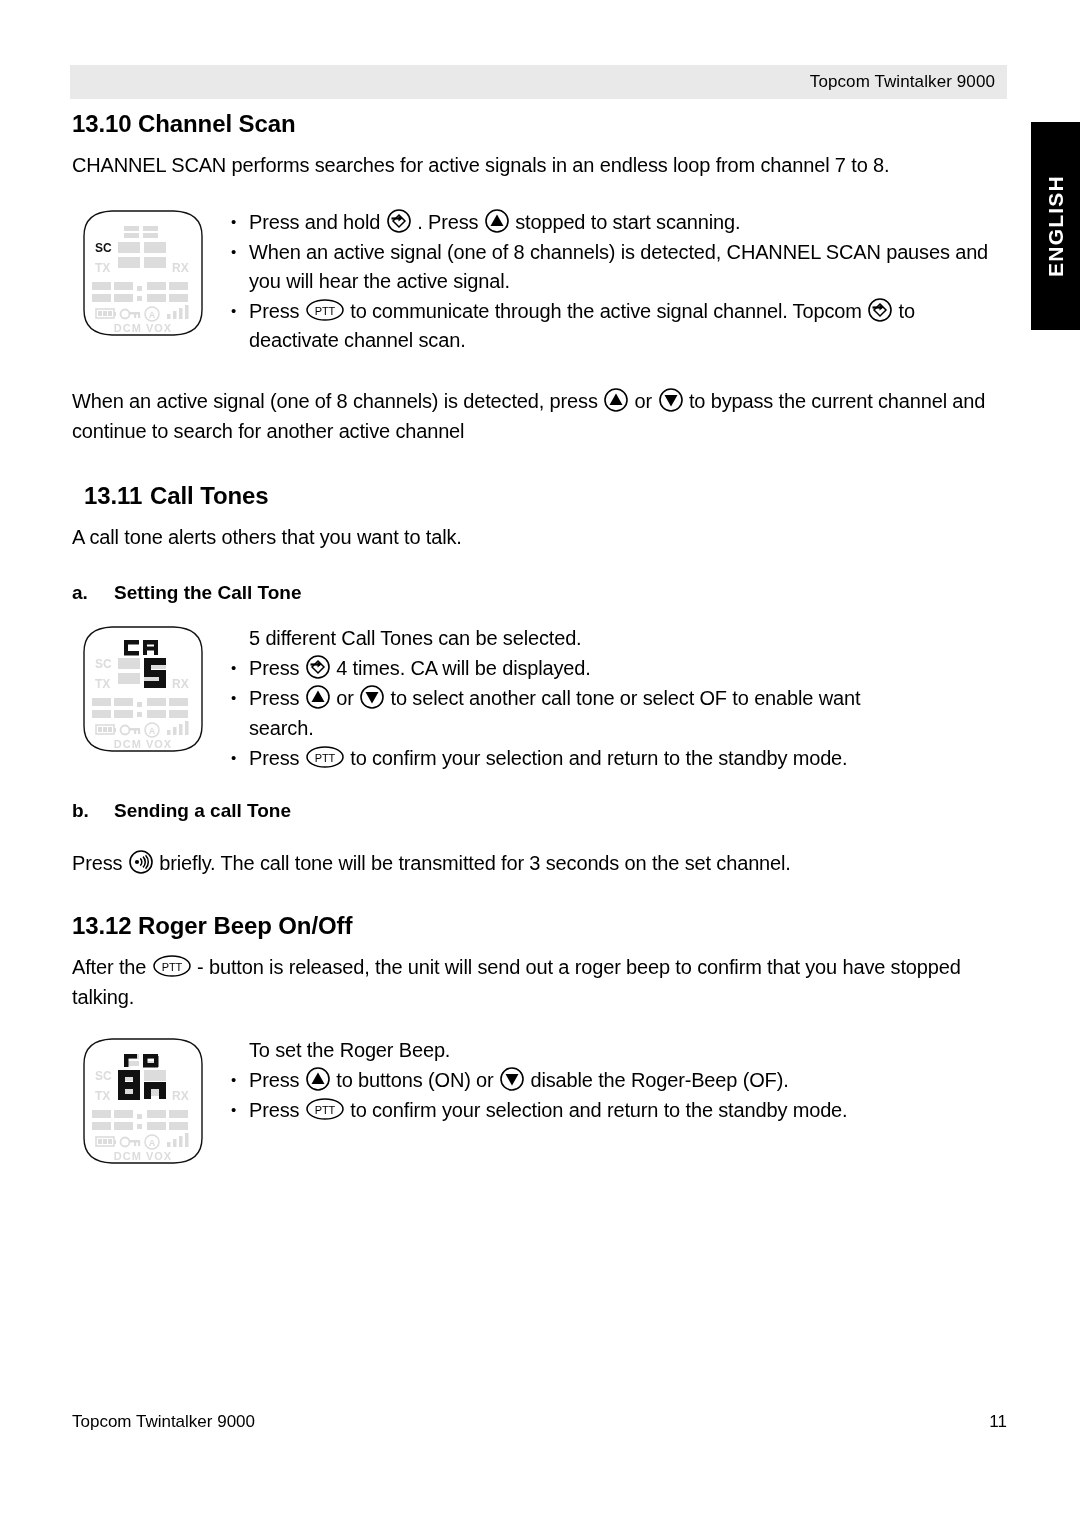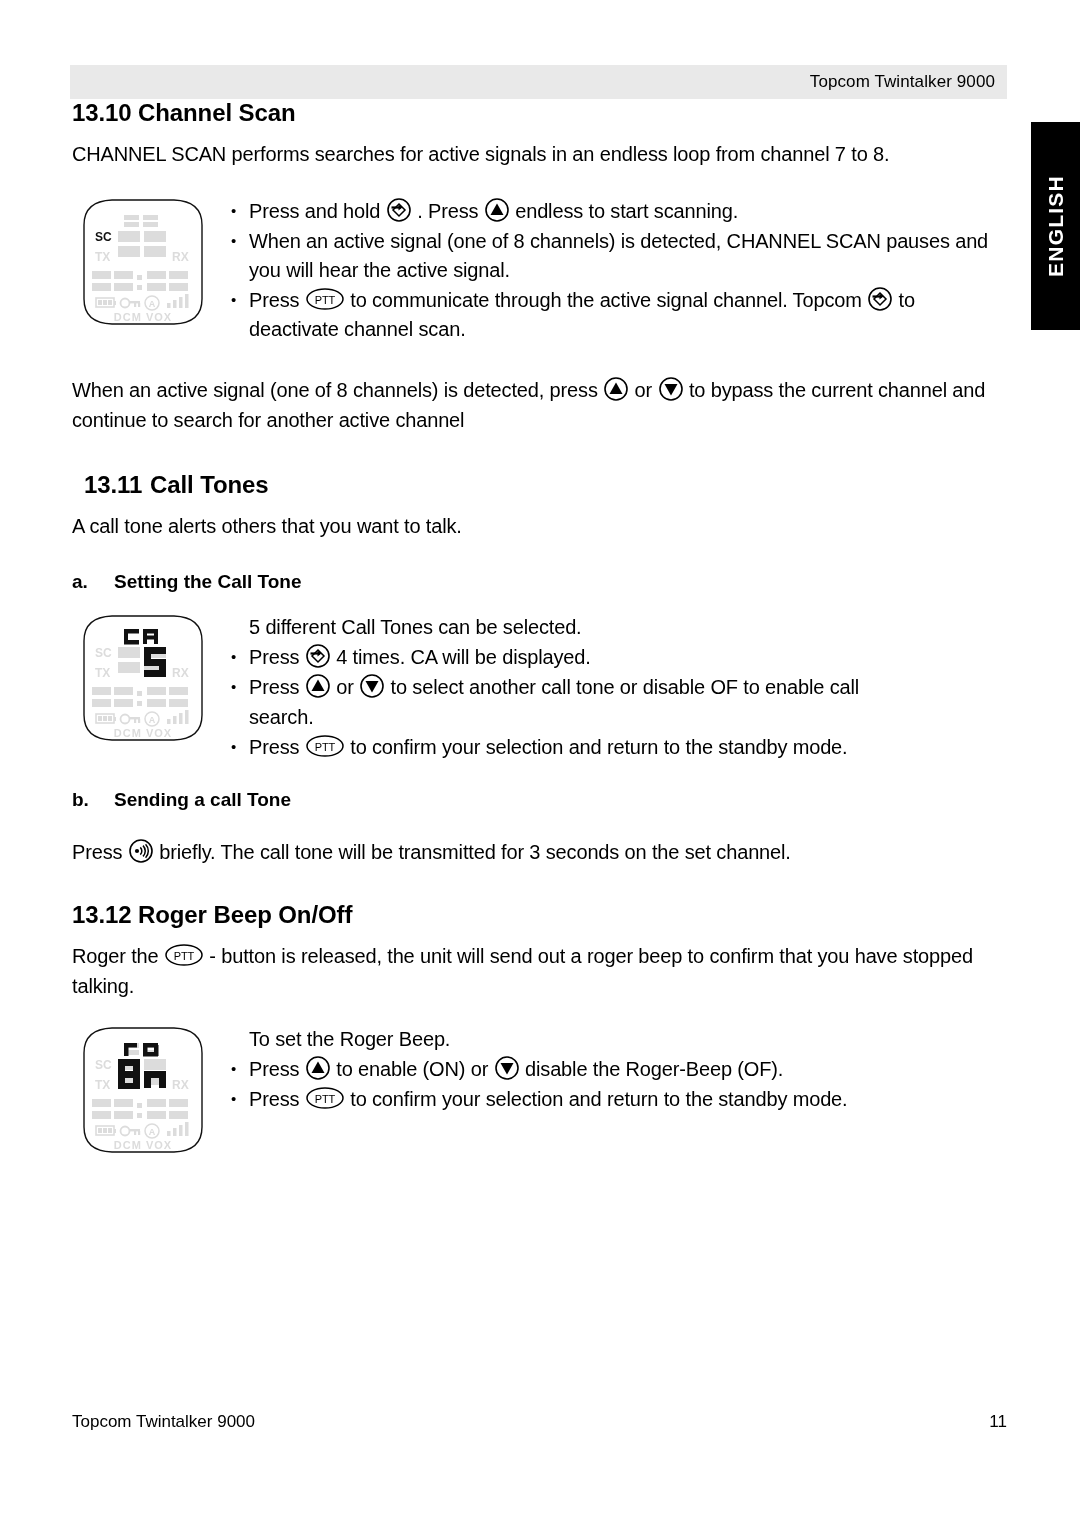--- a/index.html
+++ b/index.html
@@ -52,21 +52,21 @@
     font-size: 21px;
     font-weight: bold;
     letter-spacing: 1.2px;
     white-space: nowrap;
   }
 
   
   .page {
     position: absolute;
     left: 72px;
-    top: 99px;
+    top: 110px;
     width: 935px;
   }
 
   h2.sec {
     font-size: 24px;
     font-weight: bold;
     margin: 0 0 12px 0;
     letter-spacing: -.1px;
   }
   h2.sec .num { display: inline-block; min-width: 66px; }
@@ -224,21 +224,21 @@
               <path d="M12.5 7.4 L16.4 10.5 L12.5 13.6 Z" fill="#000"></path>
             </svg>
           </span>
           <span>. Press</span>
           <span class="ic">
             <svg width="26" height="26" viewBox="0 0 26 26">
               <circle cx="13" cy="13" r="11" fill="none" stroke="#000" stroke-width="1.6"></circle>
               <path d="M13 6.5 L19.5 18 L6.5 18 Z" fill="#000"></path>
             </svg>
           </span>
-          <span>endless to start scanning.</span>
+          <span>stopped to start scanning.</span>
         </li>
         <li>
           <span>When an active signal (one of 8 channels) is detected, CHANNEL SCAN pauses and you will hear the active signal.</span>
         </li>
         <li>
           <span>Press</span>
           <span class="ic">
             <svg width="40" height="26" viewBox="0 0 40 26">
               <ellipse cx="20" cy="13" rx="18" ry="10" fill="none" stroke="#000" stroke-width="1.5"></ellipse>
               <text x="20" y="17.5" text-anchor="middle" font-family="'Liberation Sans',sans-serif" font-size="11" fill="#000">PTT</text>
@@ -377,21 +377,21 @@
               <path d="M13 6.5 L19.5 18 L6.5 18 Z" fill="#000"></path>
             </svg>
           </span>
           <span>or</span>
           <span class="ic">
             <svg width="26" height="26" viewBox="0 0 26 26">
               <circle cx="13" cy="13" r="11" fill="none" stroke="#000" stroke-width="1.6"></circle>
               <path d="M13 19.5 L6.5 8 L19.5 8 Z" fill="#000"></path>
             </svg>
           </span>
-          <span>to select another call tone or disable OF to enable call</span>
+          <span>to select another call tone or select OF to enable want</span>
         </li>
         <li class="nob">
           <span>search.</span>
         </li>
         <li>
           <span>Press</span>
           <span class="ic">
             <svg width="40" height="26" viewBox="0 0 40 26">
               <ellipse cx="20" cy="13" rx="18" ry="10" fill="none" stroke="#000" stroke-width="1.5"></ellipse>
               <text x="20" y="17.5" text-anchor="middle" font-family="'Liberation Sans',sans-serif" font-size="11" fill="#000">PTT</text>
@@ -419,21 +419,21 @@
       </svg>
     </span>
     <span>briefly. The call tone will be transmitted for 3 seconds on the set channel.</span>
   </p>
 
   <h2 class="sec" style="margin-top:34px;">
     <span class="num">13.12</span><span>Roger Beep On/Off</span>
   </h2>
 
   <p class="body">
-    <span>Roger the</span>
+    <span>After the</span>
     <span class="ic">
       <svg width="40" height="26" viewBox="0 0 40 26">
         <ellipse cx="20" cy="13" rx="18" ry="10" fill="none" stroke="#000" stroke-width="1.5"></ellipse>
         <text x="20" y="17.5" text-anchor="middle" font-family="'Liberation Sans',sans-serif" font-size="11" fill="#000">PTT</text>
       </svg>
     </span>
     <span>- button is released, the unit will send out a roger beep to confirm that you have stopped talking.</span>
   </p>
 
   <div class="figrow" style="margin-top:22px;">
@@ -517,21 +517,21 @@
           <span>To set the Roger Beep.</span>
         </li>
         <li>
           <span>Press</span>
           <span class="ic">
             <svg width="26" height="26" viewBox="0 0 26 26">
               <circle cx="13" cy="13" r="11" fill="none" stroke="#000" stroke-width="1.6"></circle>
               <path d="M13 6.5 L19.5 18 L6.5 18 Z" fill="#000"></path>
             </svg>
           </span>
-          <span>to enable (ON) or</span>
+          <span>to buttons (ON) or</span>
           <span class="ic">
             <svg width="26" height="26" viewBox="0 0 26 26">
               <circle cx="13" cy="13" r="11" fill="none" stroke="#000" stroke-width="1.6"></circle>
               <path d="M13 19.5 L6.5 8 L19.5 8 Z" fill="#000"></path>
             </svg>
           </span>
           <span>disable the Roger-Beep (OF).</span>
         </li>
         <li>
           <span>Press</span>

